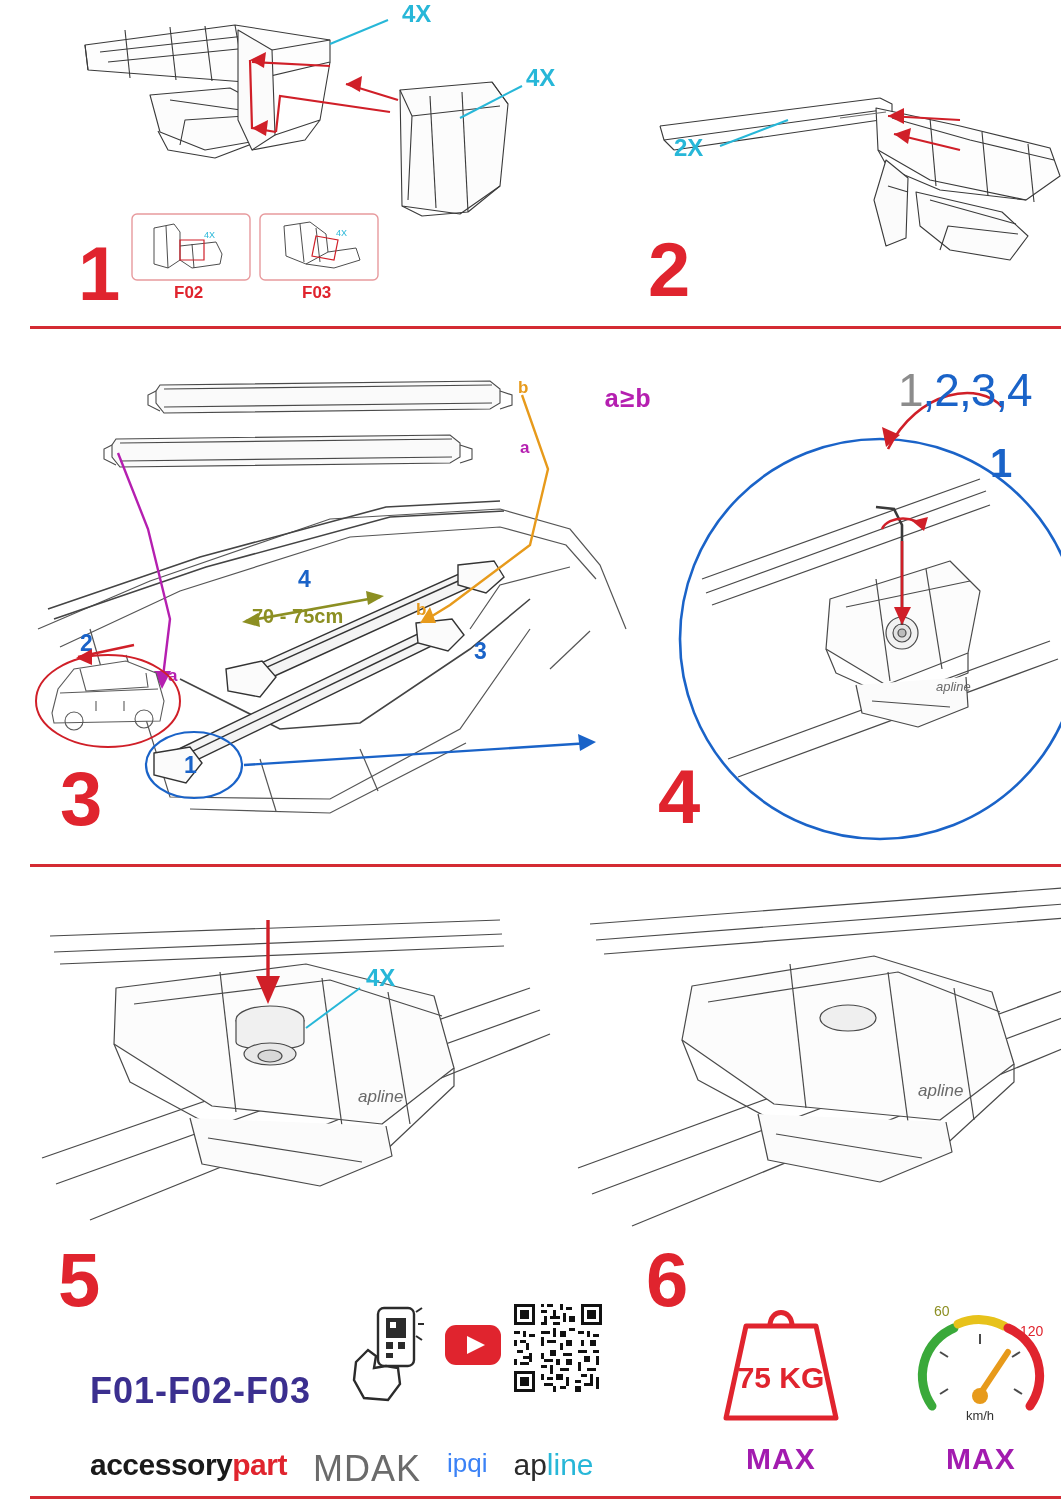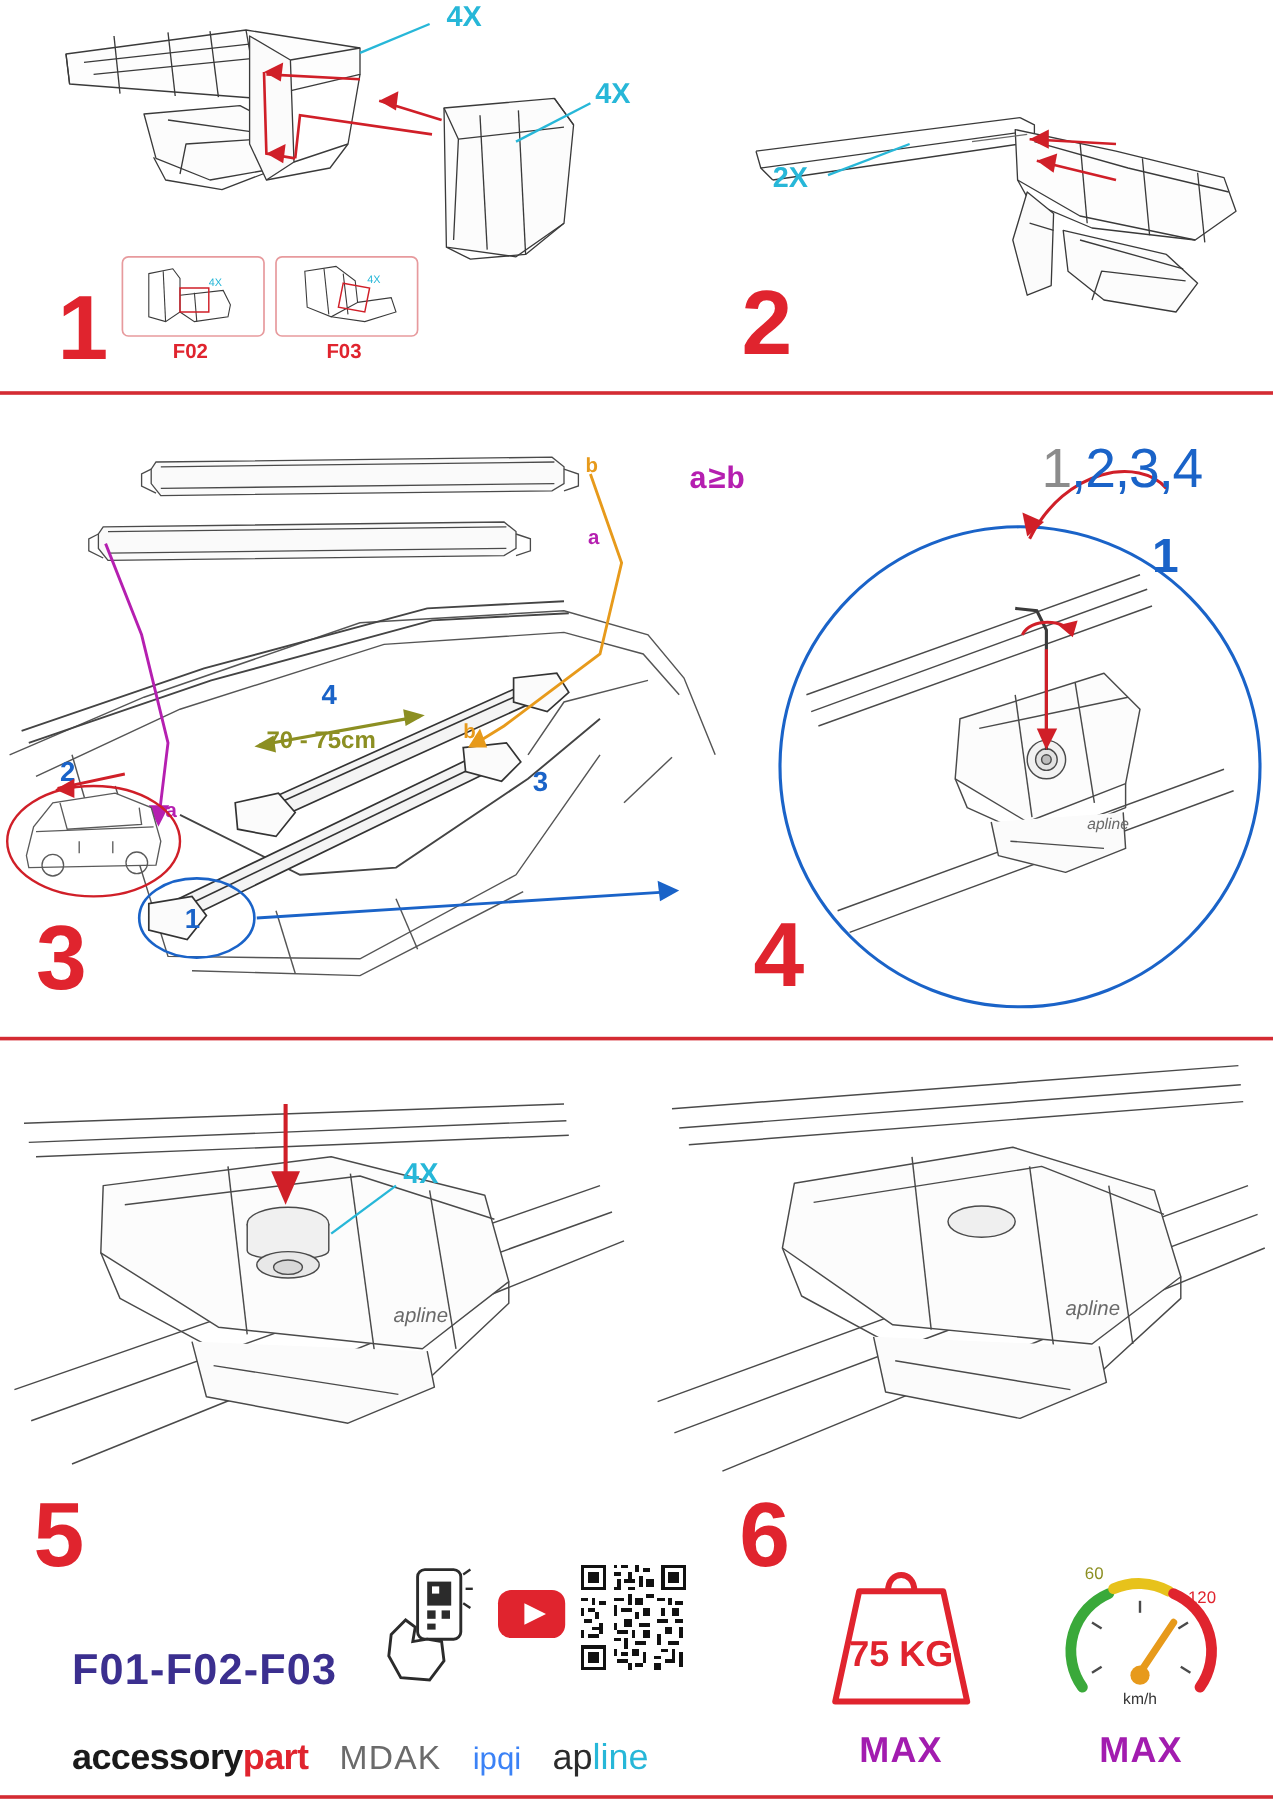--- a/index.html
+++ b/index.html
@@ -1,35 +1,35 @@
 <!DOCTYPE html>
 <html><head>
 <meta charset="utf-8">
 <style>
   html,body{margin:0;padding:0;background:#ffffff;}
   body{width:1061px;height:1500px;position:relative;font-family:"Liberation Sans",sans-serif;overflow:hidden;}
-  .sheet{position:absolute;inset:0;}
+  .sheet{position:absolute;inset:0;margin-left:30px;}
   .hr{position:absolute;left:0;width:1061px;height:3px;background:#d42b33;}
   .panel{position:absolute;}
   svg{display:block;overflow:visible;}
 
   .stepnum{
     font-family:"Liberation Sans",sans-serif;
     font-weight:700;color:#e0242e;line-height:1;
     letter-spacing:-1px;
   }
   .big-red{font-size:76px;}
   .label-cy{fill:#27b7d8;font-family:"Liberation Sans",sans-serif;font-size:24px;font-weight:700;}
   .label-blue{fill:#1a63c8;}
   .ttl{font-family:"Liberation Sans",sans-serif;}
 
-  .brandrow{position:absolute;display:flex;align-items:center;gap:26px;}
+  .brandrow{position:absolute;display:flex;align-items:flex-start;gap:26px;}
   .b-acc{font-size:30px;font-weight:700;color:#1a1a1a;letter-spacing:-0.5px;}
   .b-acc i{font-style:normal;color:#e0242e;}
-  .b-mdak{font-size:28px;font-weight:400;color:#6b6b6b;letter-spacing:1px;}
+  .b-mdak{font-size:36px;font-weight:400;color:#6b6b6b;letter-spacing:1px;}
   .b-ipqi{font-size:26px;font-weight:400;color:#3b82f6;}
   .b-apline{font-size:30px;font-weight:400;color:#2b2b2b;}
   .b-apline i{font-style:normal;color:#27b7d8;}
   .models{position:absolute;font-size:36px;font-weight:700;color:#3b2f8f;letter-spacing:1px;}
   .maxlabel{position:absolute;font-size:30px;font-weight:700;color:#a21caf;letter-spacing:1px;}
   .kgtext{font-size:30px;font-weight:700;fill:#e0242e;}
 </style>
 </head>
 <body>
 

